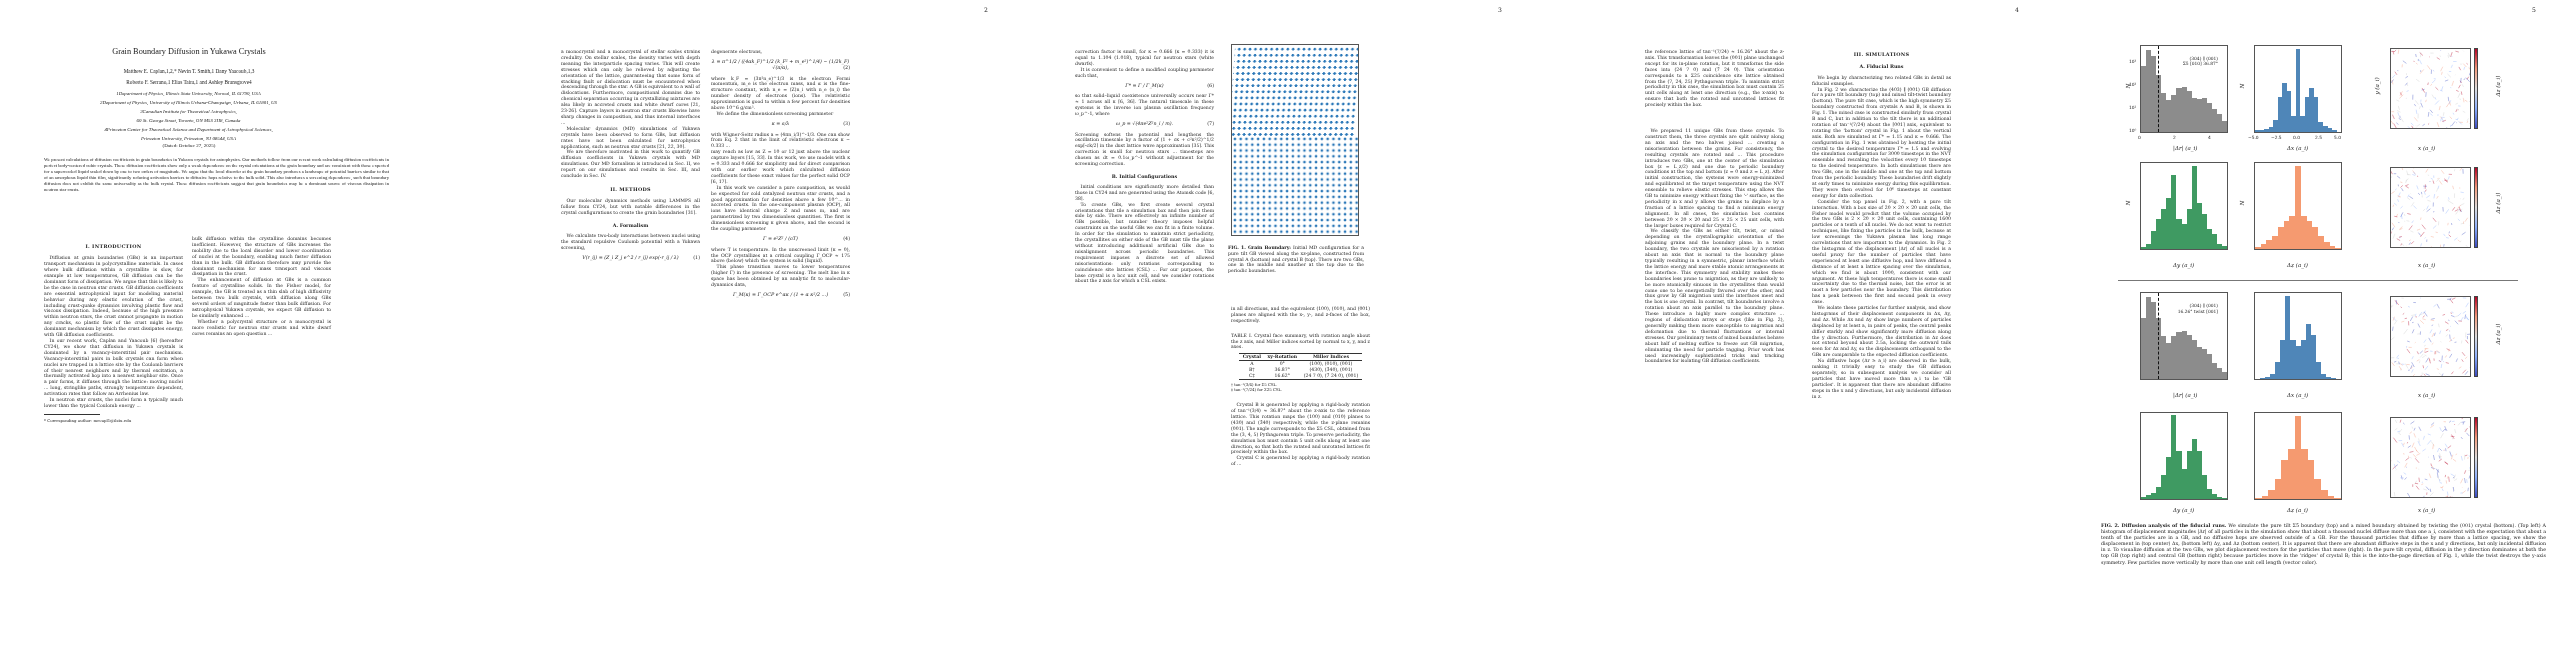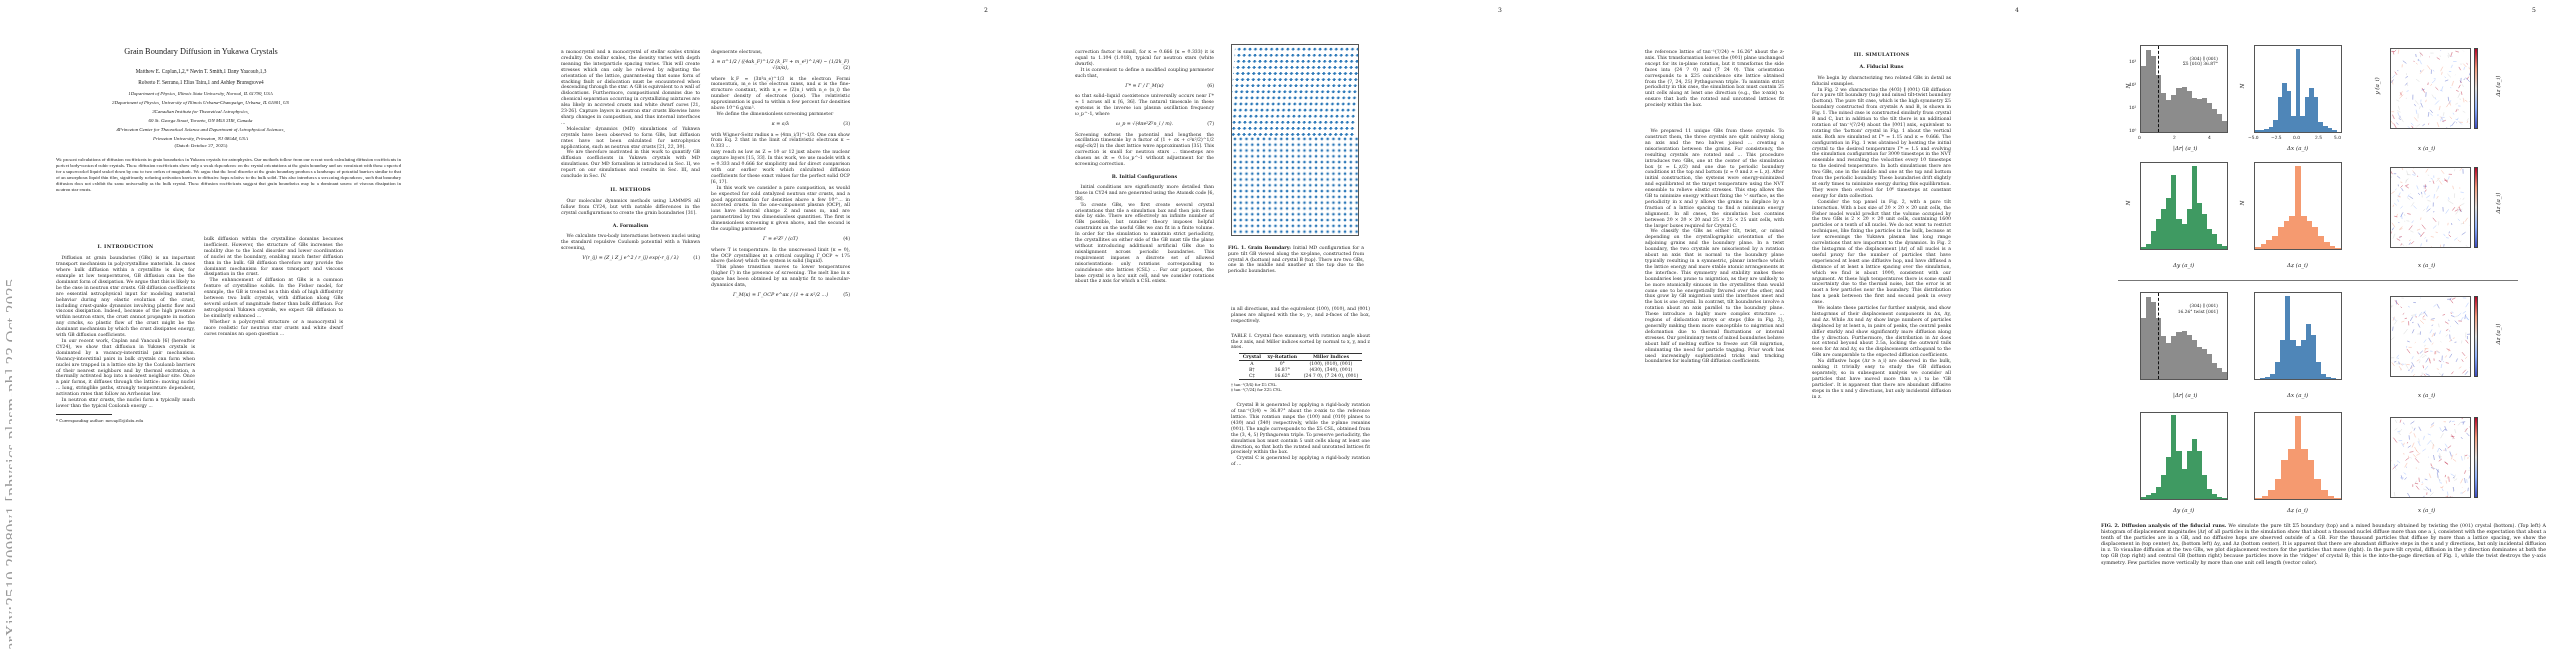--- a/index.html
+++ b/index.html
@@ -57,21 +57,21 @@
   .dashed-line { position: absolute; top: 0; bottom: 0; border-left: 0.7px dashed #111; }
   .vectors { position: absolute; inset: 0; }
   .colorbar { position: absolute; width: 4.4px; background: linear-gradient(to top, #3b4cc0, #8db0fe, #dddddd, #f49a7b, #b40426); border: 0.3px solid #444; }
   .divider { position: absolute; border-top: 0.7px solid #777; }
 </style>
 </head>
 <body>
 
 <div class="arxiv-stamp">arXiv:2510.20980v1  [physics.plasm-ph]  23 Oct 2025</div>
 
-<div class="page" style="left:12px; width:517px;">
+<div class="page" style="left:0; width:517px;">
   <div class="title">Grain Boundary Diffusion in Yukawa Crystals</div>
   <div class="authors">
     <div>Matthew E. Caplan,1,2,* Nevin T. Smith,1 Dany Yaacoub,1,3</div>
     <div>Roberto F. Serrano,1 Elias Taira,1 and Ashley Bransgrove4</div>
   </div>
   <div class="affil">
     <div>1Department of Physics, Illinois State University, Normal, IL 61790, USA</div>
     <div>2Department of Physics, University of Illinois Urbana-Champaign, Urbana, IL 61801, US</div>
     <div>3Canadian Institute for Theoretical Astrophysics,</div>
     <div>60 St. George Street, Toronto, ON M5S 3H8, Canada</div>

